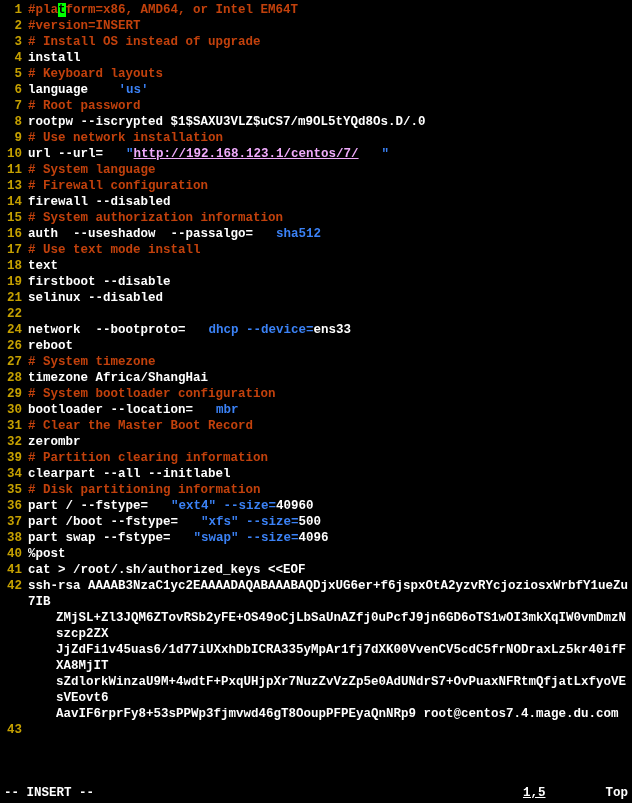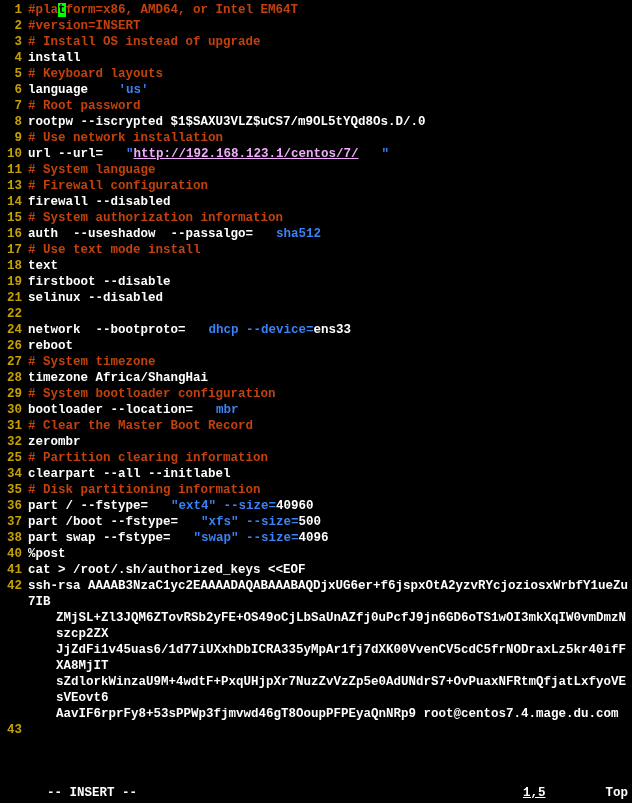--- a/index.html
+++ b/index.html
@@ -46,21 +46,21 @@
   }
   .statusbar {
     position: absolute;
     bottom: 0;
     left: 0;
     right: 0;
     display: flex;
     padding: 0 4px 2px 4px;
     color: #ffffff;
   }
-  .statusbar .mode { flex: 0 0 auto; margin-left: 43px; }
+  .statusbar .mode { flex: 0 0 auto; }
   .statusbar .spacer { flex: 1; }
   .statusbar .pos { flex: 0 0 auto; padding-right: 60px; text-decoration: underline;}
   .statusbar .top { flex: 0 0 auto; }
   .wrap-indent {
     padding-left: 28px;
   }
 </style>
 </head>
 <body>
 
@@ -87,21 +87,21 @@
       <div class="line"><span class="gutter">21</span><span class="code"><span>selinux --disabled</span></span></div>
       <div class="line"><span class="gutter">22</span><span class="code"> </span></div>
       <div class="line"><span class="gutter">24</span><span class="code"><span>network  --bootproto=</span><span class="string">dhcp --device=</span><span>ens33</span></span></div>
       <div class="line"><span class="gutter">26</span><span class="code"><span>reboot</span></span></div>
       <div class="line"><span class="gutter">27</span><span class="code"><span class="comment"># System timezone</span></span></div>
       <div class="line"><span class="gutter">28</span><span class="code"><span>timezone Africa/ShangHai</span></span></div>
       <div class="line"><span class="gutter">29</span><span class="code"><span class="comment"># System bootloader configuration</span></span></div>
       <div class="line"><span class="gutter">30</span><span class="code"><span>bootloader --location=</span><span class="string">mbr</span></span></div>
       <div class="line"><span class="gutter">31</span><span class="code"><span class="comment"># Clear the Master Boot Record</span></span></div>
       <div class="line"><span class="gutter">32</span><span class="code"><span>zerombr</span></span></div>
-      <div class="line"><span class="gutter">25</span><span class="code"><span class="comment"># Partition clearing information</span></span></div>
+      <div class="line"><span class="gutter">39</span><span class="code"><span class="comment"># Partition clearing information</span></span></div>
       <div class="line"><span class="gutter">34</span><span class="code"><span>clearpart --all --initlabel</span></span></div>
       <div class="line"><span class="gutter">35</span><span class="code"><span class="comment"># Disk partitioning information</span></span></div>
       <div class="line"><span class="gutter">36</span><span class="code"><span>part / --fstype=</span><span class="string">"ext4" --size=</span><span>40960</span></span></div>
       <div class="line"><span class="gutter">37</span><span class="code"><span>part /boot --fstype=</span><span class="string">"xfs" --size=</span><span>500</span></span></div>
       <div class="line"><span class="gutter">38</span><span class="code"><span>part swap --fstype=</span><span class="string">"swap" --size=</span><span>4096</span></span></div>
       <div class="line"><span class="gutter">40</span><span class="code"><span>%post</span></span></div>
       <div class="line"><span class="gutter">41</span><span class="code"><span>cat &gt; /root/.sh/authorized_keys &lt;&lt;EOF</span></span></div>
       <div class="line"><span class="gutter">42</span><span class="code"><span>ssh-rsa AAAAB3NzaC1yc2EAAAADAQABAAABAQDjxUG6er+f6jspxOtA2yzvRYcjoziosxWrbfY1ueZu7IB</span></span></div>
       <div class="line"><span class="gutter"></span><span class="code wrap-indent">ZMjSL+Zl3JQM6ZTovRSb2yFE+OS49oCjLbSaUnAZfj0uPcfJ9jn6GD6oTS1wOI3mkXqIW0vmDmzNszcp2ZX</span></div>
       <div class="line"><span class="gutter"></span><span class="code wrap-indent">JjZdFi1v45uas6/1d77iUXxhDbICRA335yMpAr1fj7dXK00VvenCV5cdC5frNODraxLz5kr40ifFXA8MjIT</span></div>

